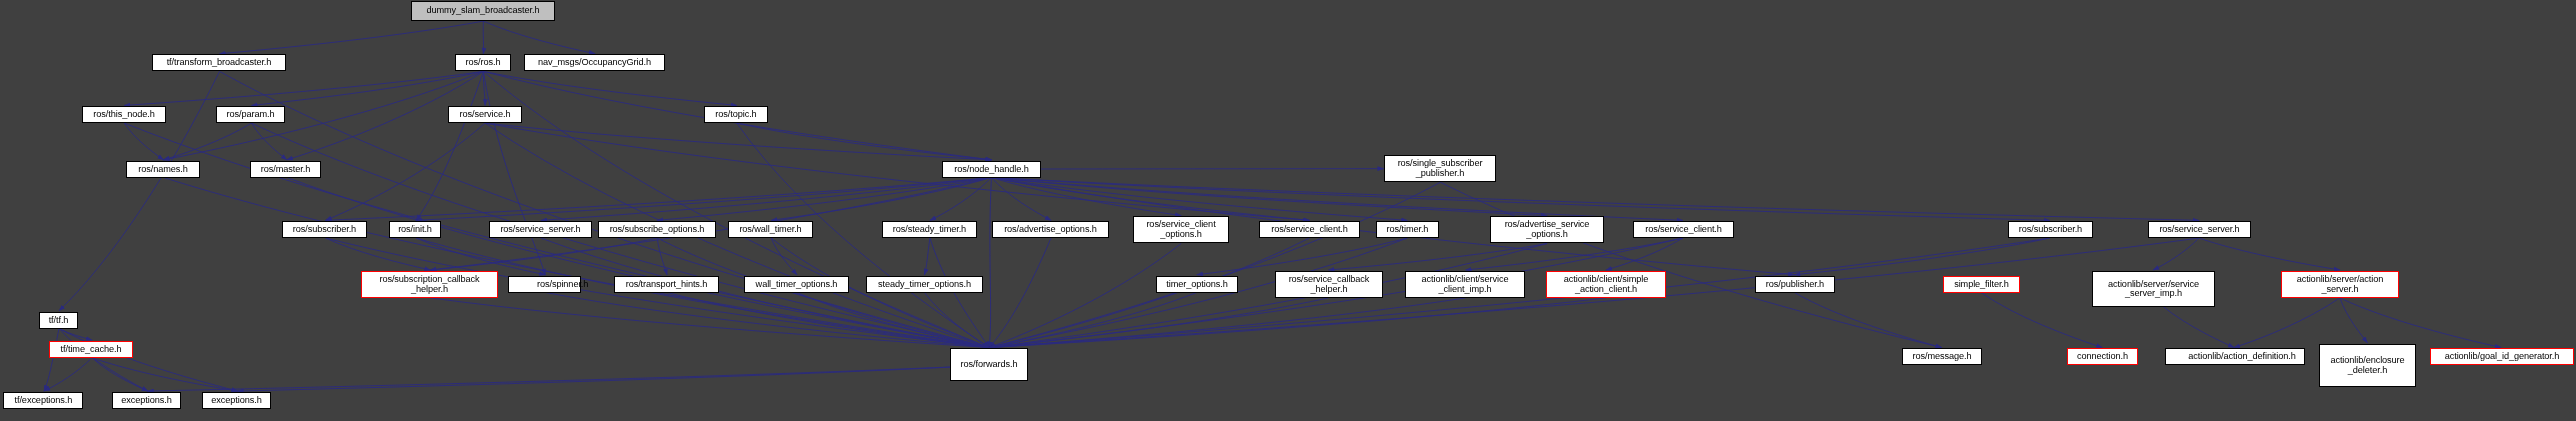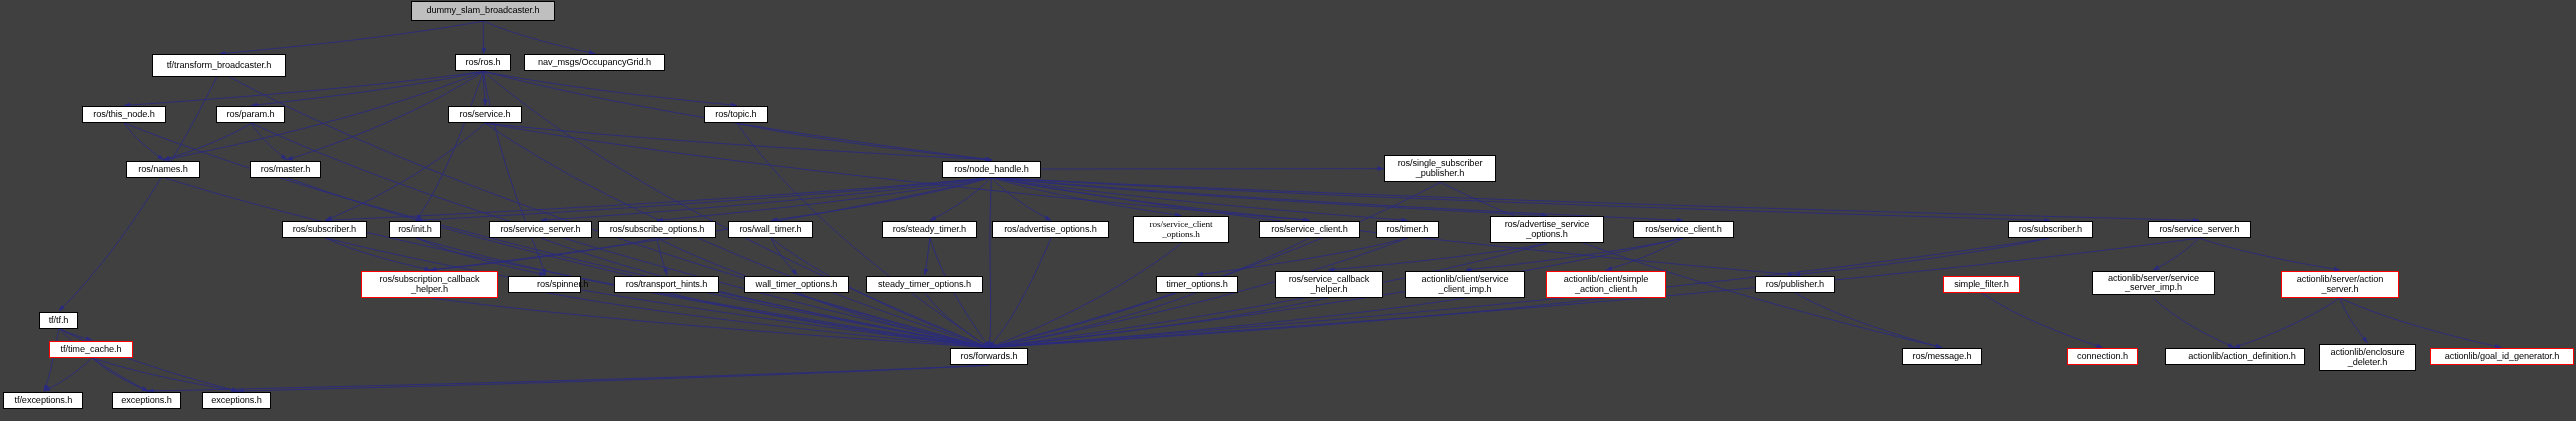--- a/index.html
+++ b/index.html
@@ -153,40 +153,40 @@
         <path d="M85.5,483 C162.41,524.4 276.34,556.6 348,575" marker-end="url(#arrow)"></path>
         <path d="M134,526 C111.86999999999999,548.05 84.22000000000001,565.2 63.5,575" marker-end="url(#arrow)"></path>
         <path d="M134,526 C157.62,548.05 194.01999999999998,565.2 216,575" marker-end="url(#arrow)"></path>
         <path d="M134,526 C197.22,548.05 289.06,565.2 348,575" marker-end="url(#arrow)"></path>
         <path d="M1453,537 C1120.74,554.1 658.16,567.4 348,575" marker-end="url(#arrow)"></path>
         <path d="M1453,537 C1081.14,554.1 563.12,567.4 216,575" marker-end="url(#arrow)"></path>
       </g>
   </svg>
   <div id="nodes-layer">
       <div class="node root" style="left: 411px; top: 0.7px; width: 144px; height: 20.4px;"><span class="lbl">dummy_slam_broadcaster.h</span></div>
-      <div class="node" style="left: 152px; top: 54px; width: 134px; height: 23px;"><span class="lbl">tf/transform_broadcaster.h</span></div>
+      <div class="node" style="left: 152px; top: 54px; width: 134px; height: 17px;"><span class="lbl">tf/transform_broadcaster.h</span></div>
       <div class="node" style="left: 455px; top: 54px; width: 56px; height: 17px;"><span class="lbl">ros/ros.h</span></div>
       <div class="node" style="left: 524px; top: 54px; width: 141px; height: 17px;"><span class="lbl">nav_msgs/OccupancyGrid.h</span></div>
       <div class="node" style="left: 82px; top: 106px; width: 84px; height: 17px;"><span class="lbl">ros/this_node.h</span></div>
       <div class="node" style="left: 216px; top: 106px; width: 69px; height: 17px;"><span class="lbl">ros/param.h</span></div>
       <div class="node" style="left: 448px; top: 106px; width: 74px; height: 17px;"><span class="lbl">ros/service.h</span></div>
       <div class="node" style="left: 704px; top: 106px; width: 64px; height: 17px;"><span class="lbl">ros/topic.h</span></div>
       <div class="node" style="left: 126px; top: 161px; width: 74px; height: 17px;"><span class="lbl">ros/names.h</span></div>
       <div class="node" style="left: 250px; top: 161px; width: 71px; height: 17px;"><span class="lbl">ros/master.h</span></div>
       <div class="node" style="left: 942px; top: 161px; width: 99px; height: 17px;"><span class="lbl">ros/node_handle.h</span></div>
       <div class="node" style="left: 1384px; top: 155px; width: 112px; height: 27px;"><span class="lbl">ros/single_subscriber
 _publisher.h</span></div>
       <div class="node" style="left: 282px; top: 221px; width: 85px; height: 17px;"><span class="lbl">ros/subscriber.h</span></div>
       <div class="node" style="left: 389px; top: 221px; width: 52px; height: 17px;"><span class="lbl">ros/init.h</span></div>
       <div class="node" style="left: 489px; top: 221px; width: 103px; height: 17px;"><span class="lbl">ros/service_server.h</span></div>
       <div class="node" style="left: 598px; top: 221px; width: 118px; height: 17px;"><span class="lbl">ros/subscribe_options.h</span></div>
       <div class="node" style="left: 728px; top: 221px; width: 85px; height: 17px;"><span class="lbl">ros/wall_timer.h</span></div>
       <div class="node" style="left: 882px; top: 221px; width: 95px; height: 17px;"><span class="lbl">ros/steady_timer.h</span></div>
       <div class="node" style="left: 992px; top: 221px; width: 117px; height: 17px;"><span class="lbl">ros/advertise_options.h</span></div>
-      <div class="node" style="left: 1133px; top: 216px; width: 96px; height: 27px; font-family: Liberation Serif, serif;"><span class="lbl">ros/service_client
+      <div class="node" style="left: 1133px; top: 216px; width: 96px; height: 27px;"><span class="lbl">ros/service_client
 _options.h</span></div>
       <div class="node" style="left: 1259px; top: 221px; width: 101px; height: 17px;"><span class="lbl">ros/service_client.h</span></div>
       <div class="node" style="left: 1376px; top: 221px; width: 63px; height: 17px;"><span class="lbl">ros/timer.h</span></div>
       <div class="node" style="left: 1490px; top: 216px; width: 114px; height: 27px;"><span class="lbl">ros/advertise_service
 _options.h</span></div>
       <div class="node" style="left: 1633px; top: 221px; width: 101px; height: 17px;"><span class="lbl">ros/service_client.h</span></div>
       <div class="node" style="left: 2008px; top: 221px; width: 85px; height: 17px;"><span class="lbl">ros/subscriber.h</span></div>
       <div class="node" style="left: 2148px; top: 221px; width: 103px; height: 17px;"><span class="lbl">ros/service_server.h</span></div>
       <div class="node red" style="left: 361px; top: 271px; width: 137px; height: 27px;"><span class="lbl">ros/subscription_callback
 _helper.h</span></div>
@@ -196,31 +196,31 @@
       <div class="node" style="left: 866px; top: 276px; width: 117px; height: 17px; justify-content: flex-end;"><span class="lbl">steady_timer_options.h</span></div>
       <div class="node" style="left: 1156px; top: 276px; width: 82px; height: 17px;"><span class="lbl">timer_options.h</span></div>
       <div class="node" style="left: 1275px; top: 271px; width: 108px; height: 27px;"><span class="lbl">ros/service_callback
 _helper.h</span></div>
       <div class="node" style="left: 1405px; top: 271px; width: 120px; height: 27px; text-align: center;"><span class="lbl">actionlib/client/service
 _client_imp.h</span></div>
       <div class="node red" style="left: 1546px; top: 271px; width: 120px; height: 27px;"><span class="lbl">actionlib/client/simple
 _action_client.h</span></div>
       <div class="node" style="left: 1755px; top: 276px; width: 80px; height: 17px;"><span class="lbl">ros/publisher.h</span></div>
       <div class="node red" style="left: 1943px; top: 276px; width: 77px; height: 17px;"><span class="lbl">simple_filter.h</span></div>
-      <div class="node" style="left: 2092px; top: 271px; width: 123px; height: 24px;"><span class="lbl">actionlib/server/service
+      <div class="node" style="left: 2092px; top: 271px; width: 123px; height: 36px;"><span class="lbl">actionlib/server/service
 _server_imp.h</span></div>
       <div class="node red" style="left: 2281px; top: 271px; width: 118px; height: 27px;"><span class="lbl">actionlib/server/action
 _server.h</span></div>
       <div class="node" style="left: 39px; top: 312px; width: 39px; height: 17px;"><span class="lbl">tf/tf.h</span></div>
       <div class="node red" style="left: 49px; top: 341px; width: 84px; height: 17px;"><span class="lbl">tf/time_cache.h</span></div>
-      <div class="node" style="left: 950px; top: 348px; width: 78px; height: 17px;"><span class="lbl">ros/forwards.h</span></div>
+      <div class="node" style="left: 950px; top: 348px; width: 78px; height: 33px;"><span class="lbl">ros/forwards.h</span></div>
       <div class="node" style="left: 1902px; top: 348px; width: 80px; height: 17px;"><span class="lbl">ros/message.h</span></div>
       <div class="node red" style="left: 2067px; top: 348px; width: 71px; height: 17px;"><span class="lbl">connection.h</span></div>
       <div class="node" style="left: 2165px; top: 348px; width: 140px; height: 17px; padding-left: 16px;"><span class="lbl">actionlib/action_definition.h</span></div>
-      <div class="node" style="left: 2319px; top: 344px; width: 97px; height: 27px;"><span class="lbl">actionlib/enclosure
+      <div class="node" style="left: 2319px; top: 344px; width: 97px; height: 43px;"><span class="lbl">actionlib/enclosure
 _deleter.h</span></div>
       <div class="node red" style="left: 2430px; top: 348px; width: 144px; height: 17px;"><span class="lbl">actionlib/goal_id_generator.h</span></div>
       <div class="node" style="left: 3.4px; top: 392px; width: 80px; height: 17px;"><span class="lbl">tf/exceptions.h</span></div>
       <div class="node" style="left: 112px; top: 392px; width: 69px; height: 17px;"><span class="lbl">exceptions.h</span></div>
       <div class="node" style="left: 202px; top: 392px; width: 69px; height: 17px;"><span class="lbl">exceptions.h</span></div>
     </div>
 </div>
 
 
 </body></html>

